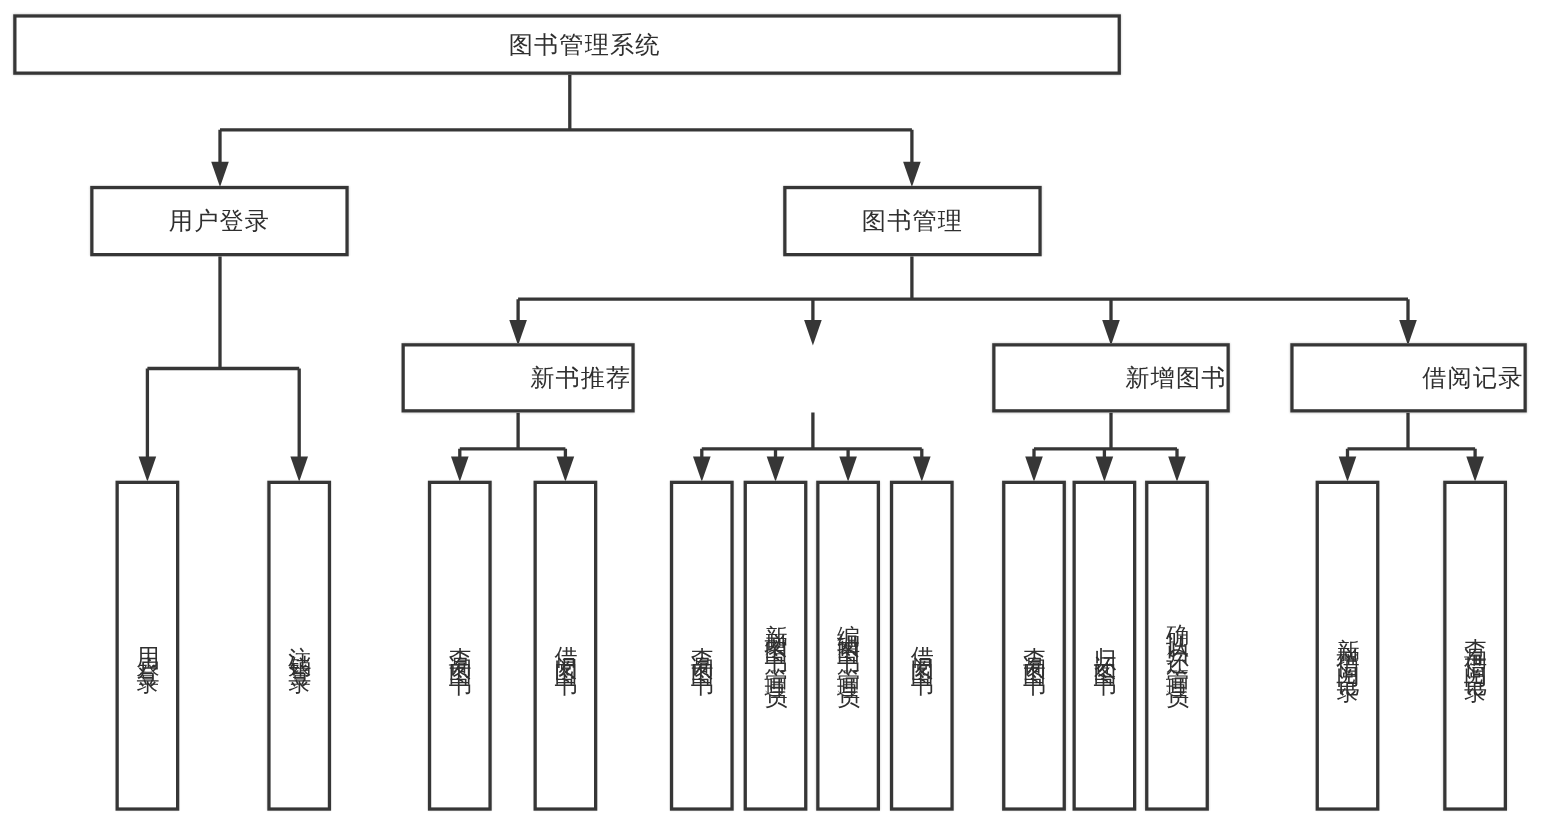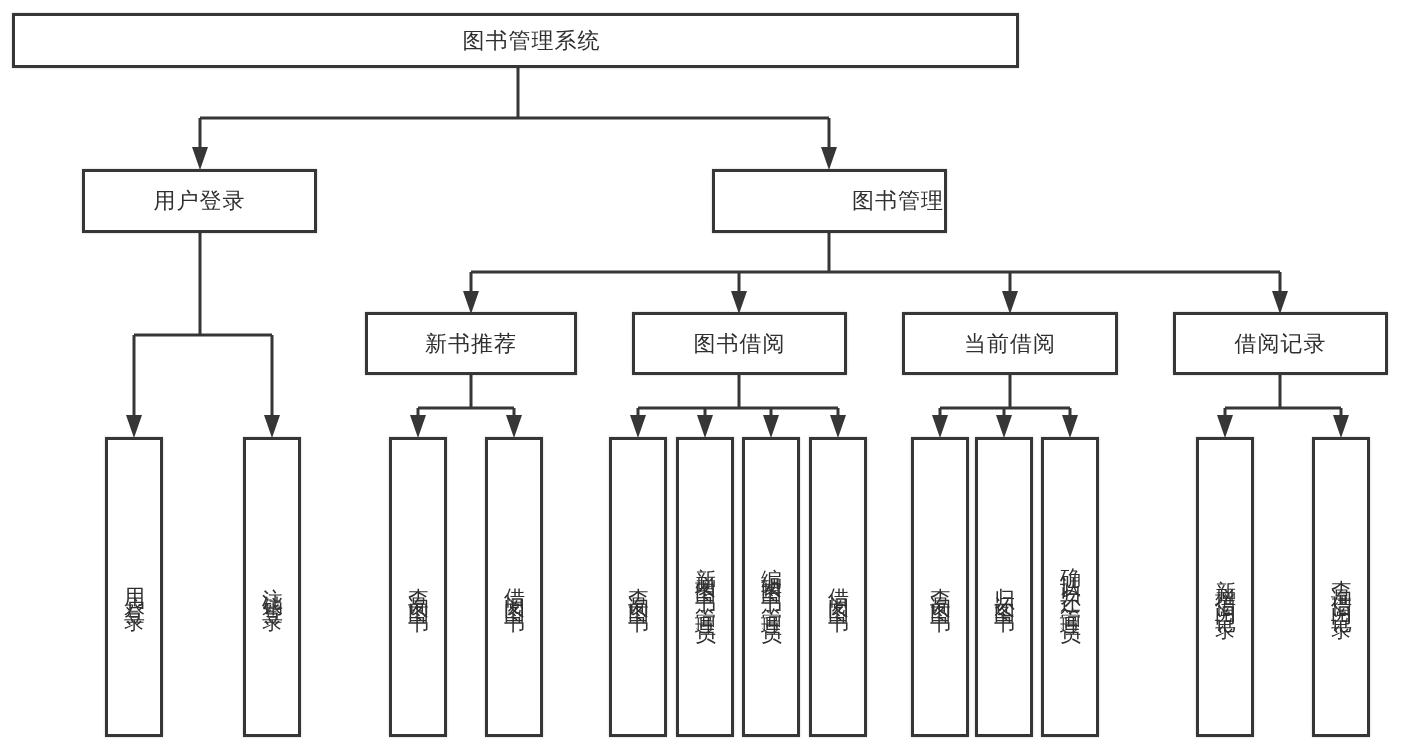--- a/index.html
+++ b/index.html
@@ -34,21 +34,21 @@
     justify-content: center;
     color: var(--ink);
   }
   .node.hbox span {
     font-size: 22px;
     letter-spacing: 1px;
     white-space: nowrap;
   }
   .node.root  { left: 12px;  top: 13px;  width: 1007px; height: 55px; padding-left: 32px; }
   .node.lvl2  { top: 169px; width: 235px; height: 64px; }
-  .node.lvl3  { top: 312px; height: 63px; }
+  .node.lvl3  { top: 312px; height: 63px; justify-content: flex-end; }
   .node.leaf  { top: 437px; width: 58px; height: 300px; }
   .vtext {
     writing-mode: vertical-rl;
     font-size: 21px;
     letter-spacing: 8px;
     line-height: 1;
     color: var(--ink);
   }
   .watermark {
     position: absolute;
@@ -102,32 +102,29 @@
     <polygon class="arrow" points="1333,415 1349,415 1341,438"></polygon>
   </svg>
 
   <div class="node root hbox">
     <span>图书管理系统</span>
   </div>
 
   <div class="node lvl2 hbox" style="left:82px;">
     <span>用户登录</span>
   </div>
-  <div class="node lvl2 hbox" style="left:712px;justify-content:flex-end;">
+  <div class="node lvl2 hbox" style="left:712px;">
     <span>图书管理</span>
   </div>
 
   <div class="node lvl3 hbox" style="left:365px; width:212px;">
     <span>新书推荐</span>
   </div>
-  <div class="node lvl3 hbox" style="left:632px; width:215px;">
-    <span>图书借阅</span>
-  </div>
   <div class="node lvl3 hbox" style="left:902px; width:216px;">
-    <span>当前借阅</span>
+    <span>新增图书</span>
   </div>
   <div class="node lvl3 hbox" style="left:1173px; width:215px;">
     <span>借阅记录</span>
   </div>
 
   <div class="node leaf" style="left:105px;">
     <span class="vtext">用户登录</span>
   </div>
   <div class="node leaf" style="left:243px;">
     <span class="vtext">注销登录</span>

